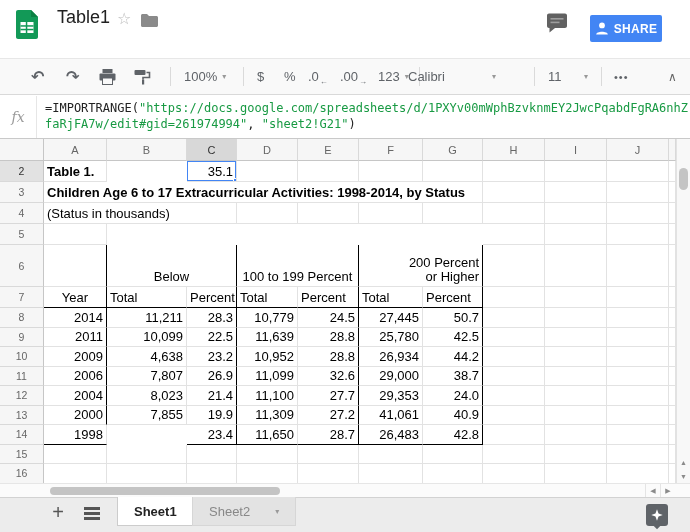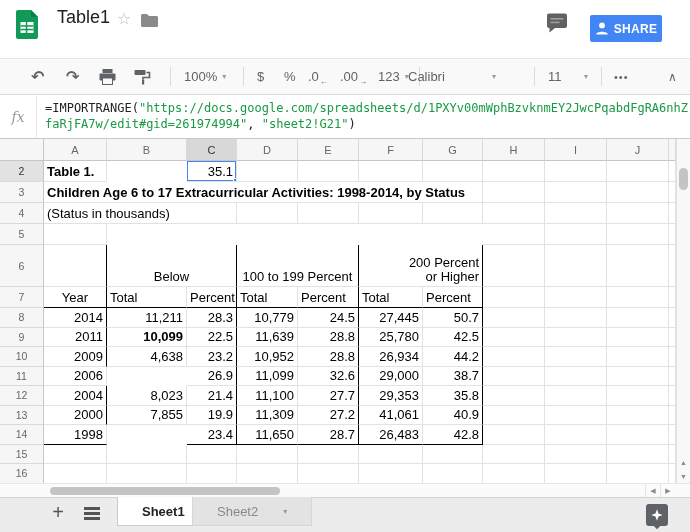--- a/index.html
+++ b/index.html
@@ -71,21 +71,21 @@
   .hstrip{position:absolute;left:0;top:483px;width:690px;height:14px;background:#fbfbfb;border-top:1px solid #e6e6e6;}
   .hthumb{position:absolute;left:50px;top:3px;width:230px;height:8px;background:#c4c4c4;border-radius:4px;}
   .harrow{position:absolute;top:0;width:15px;height:13px;display:flex;align-items:center;justify-content:center;
       font-size:7px;color:#8a8a8a;border-left:1px solid #e4e4e4;}
 
   
   .tabbar{position:absolute;left:0;top:497px;width:690px;height:35px;background:#ececec;border-top:1px solid #d2d2d2;}
   .add-sheet{position:absolute;left:48px;top:3px;font-size:20px;color:#555;width:20px;text-align:center;}
   .all-sheets{position:absolute;left:84px;top:9px;width:16px;display:flex;flex-direction:column;gap:2.5px;}
   .all-sheets i{display:block;height:2.5px;background:#555;}
-  .tab{position:absolute;top:-1px;height:29px;display:flex;align-items:center;gap:25px;padding:0 24px;font-size:13px;}
+  .tab{position:absolute;top:-1px;height:29px;display:flex;align-items:center;gap:25px;padding:0 16px;font-size:13px;}
   .tab-active{left:117px;background:#fff;border:1px solid #ccc;border-top:none;font-weight:bold;color:#222;}
   .tab-inactive{left:192px;background:#e3e3e3;border:1px solid #d6d6d6;border-top:none;color:#888;}
   .tab .drop{margin-left:0;}
   .explore-btn{position:absolute;left:646px;top:6px;width:22px;height:22px;background:#5f6368;border-radius:3px;
       display:flex;align-items:center;justify-content:center;}
   .explore-tail{position:absolute;left:8px;bottom:-2px;width:6px;height:6px;background:#5f6368;transform:rotate(45deg);}
 </style>
 </head>
 <body>
 
@@ -259,21 +259,21 @@
       <div class="cell ar bL" style="grid-area: 8 / 5;">10,779</div>
       <div class="cell ar" style="grid-area: 8 / 6;">24.5</div>
       <div class="cell ar bL" style="grid-area: 8 / 7;">27,445</div>
       <div class="cell ar bR" style="grid-area: 8 / 8;">50.7</div>
       <div class="cell" style="grid-area: 8 / 9;"></div>
       <div class="cell" style="grid-area: 8 / 10;"></div>
       <div class="cell" style="grid-area: 8 / 11;"></div>
       <div class="cell" style="grid-area: 8 / 12;"></div>
       <div class="rh" style="grid-area: 9 / 1;">9</div>
       <div class="cell ar" style="grid-area: 9 / 2;">2011</div>
-      <div class="cell ar bL" style="grid-area: 9 / 3; font-weight: bold;">10,099</div>
+      <div class="cell ar bL" style="grid-area: 9 / 3;">10,099</div>
       <div class="cell ar" style="grid-area: 9 / 4;">22.5</div>
       <div class="cell ar bL" style="grid-area: 9 / 5;">11,639</div>
       <div class="cell ar" style="grid-area: 9 / 6;">28.8</div>
       <div class="cell ar bL" style="grid-area: 9 / 7;">25,780</div>
       <div class="cell ar bR" style="grid-area: 9 / 8;">42.5</div>
       <div class="cell" style="grid-area: 9 / 9;"></div>
       <div class="cell" style="grid-area: 9 / 10;"></div>
       <div class="cell" style="grid-area: 9 / 11;"></div>
       <div class="cell" style="grid-area: 9 / 12;"></div>
       <div class="rh" style="grid-area: 10 / 1;">10</div>
@@ -283,37 +283,38 @@
       <div class="cell ar bL" style="grid-area: 10 / 5;">10,952</div>
       <div class="cell ar" style="grid-area: 10 / 6;">28.8</div>
       <div class="cell ar bL" style="grid-area: 10 / 7;">26,934</div>
       <div class="cell ar bR" style="grid-area: 10 / 8;">44.2</div>
       <div class="cell" style="grid-area: 10 / 9;"></div>
       <div class="cell" style="grid-area: 10 / 10;"></div>
       <div class="cell" style="grid-area: 10 / 11;"></div>
       <div class="cell" style="grid-area: 10 / 12;"></div>
       <div class="rh" style="grid-area: 11 / 1;">11</div>
       <div class="cell ar" style="grid-area: 11 / 2;">2006</div>
+      <div class="cell ar bL" style="grid-area: 11 / 3;">7,807</div>
       <div class="cell ar" style="grid-area: 11 / 4;">26.9</div>
       <div class="cell ar bL" style="grid-area: 11 / 5;">11,099</div>
       <div class="cell ar" style="grid-area: 11 / 6;">32.6</div>
       <div class="cell ar bL" style="grid-area: 11 / 7;">29,000</div>
       <div class="cell ar bR" style="grid-area: 11 / 8;">38.7</div>
       <div class="cell" style="grid-area: 11 / 9;"></div>
       <div class="cell" style="grid-area: 11 / 10;"></div>
       <div class="cell" style="grid-area: 11 / 11;"></div>
       <div class="cell" style="grid-area: 11 / 12;"></div>
       <div class="rh" style="grid-area: 12 / 1;">12</div>
       <div class="cell ar" style="grid-area: 12 / 2;">2004</div>
       <div class="cell ar bL" style="grid-area: 12 / 3;">8,023</div>
       <div class="cell ar" style="grid-area: 12 / 4;">21.4</div>
       <div class="cell ar bL" style="grid-area: 12 / 5;">11,100</div>
       <div class="cell ar" style="grid-area: 12 / 6;">27.7</div>
       <div class="cell ar bL" style="grid-area: 12 / 7;">29,353</div>
-      <div class="cell ar bR" style="grid-area: 12 / 8;">35.8</div>
+      <div class="cell ar bR" style="grid-area: 12 / 8;">24.0</div>
       <div class="cell" style="grid-area: 12 / 9;"></div>
       <div class="cell" style="grid-area: 12 / 10;"></div>
       <div class="cell" style="grid-area: 12 / 11;"></div>
       <div class="cell" style="grid-area: 12 / 12;"></div>
       <div class="rh" style="grid-area: 13 / 1;">13</div>
       <div class="cell ar" style="grid-area: 13 / 2;">2000</div>
       <div class="cell ar bL" style="grid-area: 13 / 3;">7,855</div>
       <div class="cell ar" style="grid-area: 13 / 4;">19.9</div>
       <div class="cell ar bL" style="grid-area: 13 / 5;">11,309</div>
       <div class="cell ar" style="grid-area: 13 / 6;">27.2</div>

